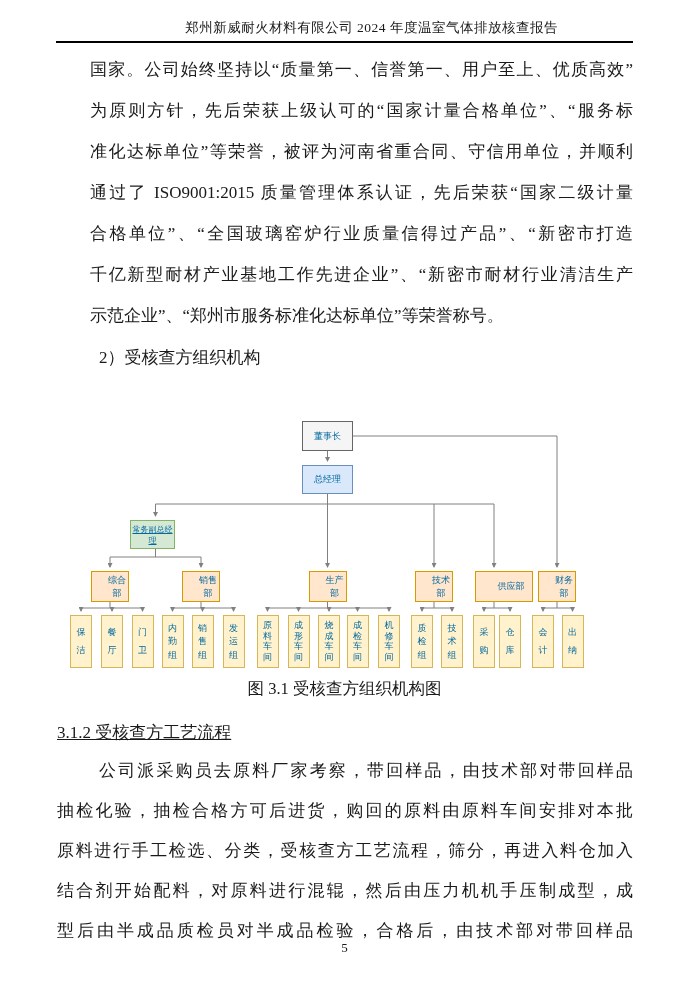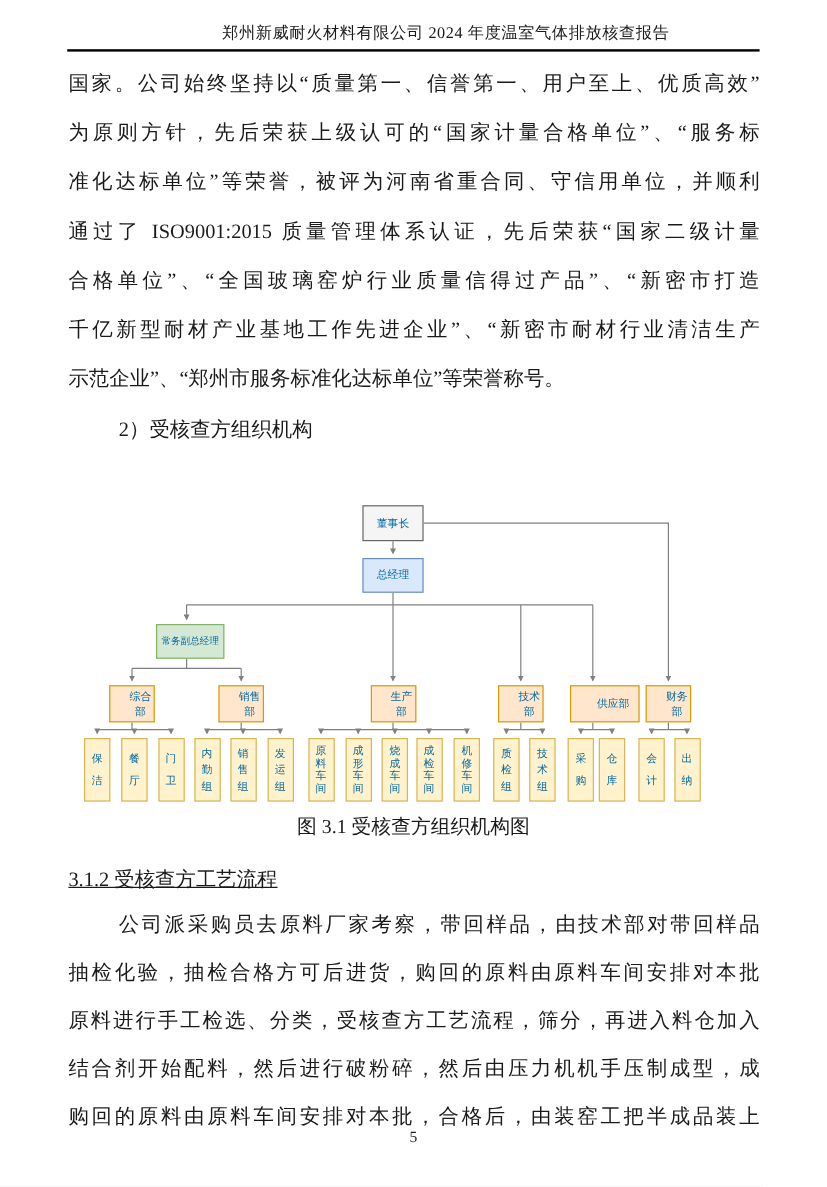--- a/index.html
+++ b/index.html
@@ -5,21 +5,21 @@
   html,body{margin:0;padding:0;background:#e8e8e8;}
   .page{position:relative;width:689px;height:989px;background:#ffffff;margin:0 auto;
         font-family:"Liberation Serif","DejaVu Serif",serif;color:#1a1a1a;overflow:hidden;}
   
   .header-title{position:absolute;top:19px;left:0;width:100%;text-align:center;
         font-size:13.5px;font-weight:normal;letter-spacing:0.5px;margin-left:27px;}
   .header-rule{position:absolute;top:41px;left:56px;width:577px;height:2px;background:#000;}
   
   .para{position:absolute;left:57px;width:576px;font-size:17px;}
   .p1{top:49px;}
-  .p1 .bline{line-height:41px;height:41px;}
+  .p1 .bline{line-height:41px;height:41px;margin-left:33px;}
   .p2{top:751px;}
   .p2 .bline{line-height:40px;height:40px;}
   .bline{overflow:hidden;text-justify:inter-ideograph;}
   .jline{text-align:justify;}
   .jline::after{content:"";display:inline-block;width:100%;height:0;}
   .indent{text-indent:42px;}
   .single-line{position:absolute;left:57px;width:576px;font-size:17px;line-height:41px;}
   .org-item{top:337px;}
   .figure-intro{top:377px;}
   .figure-caption{position:absolute;top:677px;left:0;width:100%;text-align:center;
@@ -117,21 +117,21 @@
       <path class="conn" d="M453 190 V193" marker-end="url(#arrow)"></path>
 
       <path class="conn" d="M500 184 V190"></path>
         <path class="conn" d="M486 190 H515.5"></path>
       <path class="conn" d="M486 190 V193" marker-end="url(#arrow)"></path>
       <path class="conn" d="M515.5 190 V193" marker-end="url(#arrow)"></path>
     </svg>
 
     <div class="node chairman" style="left:245px;top:3px;width:51px;height:30px;">董事长</div>
     <div class="node gm" style="left:245px;top:47px;width:51px;height:29px;">总经理</div>
-    <div class="node dvgm" style="left:73px;top:102px;width:57px;height:29px;">常务副总经理</div>
+    <div class="node dvgm" style="left:73px;top:102px;width:45px;height:29px;text-decoration:underline;">常务副总经理</div>
 
     <div class="node dept" style="left:34px;top:153px;width:38px;height:31px;">综合部</div>
     <div class="node dept" style="left:125px;top:153px;width:38px;height:31px;">销售部</div>
     <div class="node dept" style="left:251.5px;top:153px;width:38px;height:31px;">生产部</div>
     <div class="node dept" style="left:358px;top:153px;width:38px;height:31px;">技术部</div>
     <div class="node dept" style="left:418px;top:153px;width:58px;height:31px;">供应部</div>
     <div class="node dept" style="left:481px;top:153px;width:38px;height:31px;">财务部</div>
 
     <div class="node unit" style="left:13px;top:197px;width:22px;height:53px;">
         <span>保</span>
@@ -218,18 +218,18 @@
       </div>
   </div>
 
   <div class="figure-caption">图 3.1  受核查方组织机构图</div>
   <div class="section-heading">3.1.2 受核查方工艺流程</div>
 
   <div class="para p2">
     <div class="bline jline indent">公司派采购员去原料厂家考察，带回样品，由技术部对带回样品</div>
     <div class="bline jline">抽检化验，抽检合格方可后进货，购回的原料由原料车间安排对本批</div>
     <div class="bline jline">原料进行手工检选、分类，受核查方工艺流程，筛分，再进入料仓加入</div>
-    <div class="bline jline">结合剂开始配料，然后进行破粉碎，然后由压力机机手压制成型，成</div>
-    <div class="bline jline">购回的原料由原料车间安排对本批，合格后，由装窑工把半成品装上</div>
+    <div class="bline jline">结合剂开始配料，对原料进行混辊，然后由压力机机手压制成型，成</div>
+    <div class="bline jline">型后由半成品质检员对半成品检验，合格后，由技术部对带回样品</div>
   </div>
 
   <div class="page-number">5</div>
 </div>
 
 </body></html>

